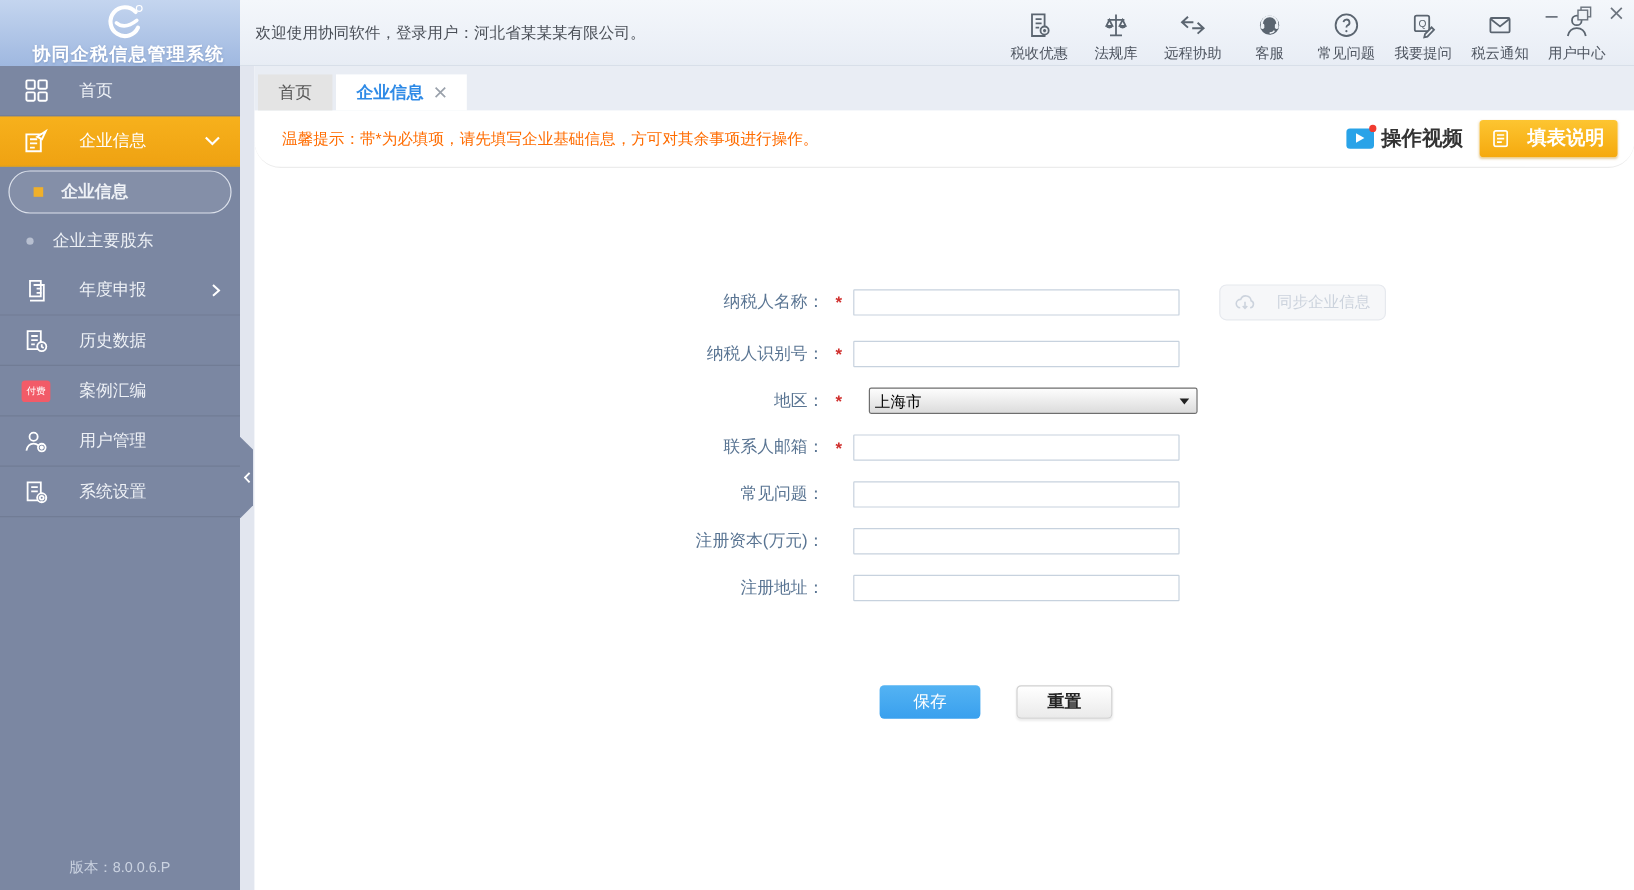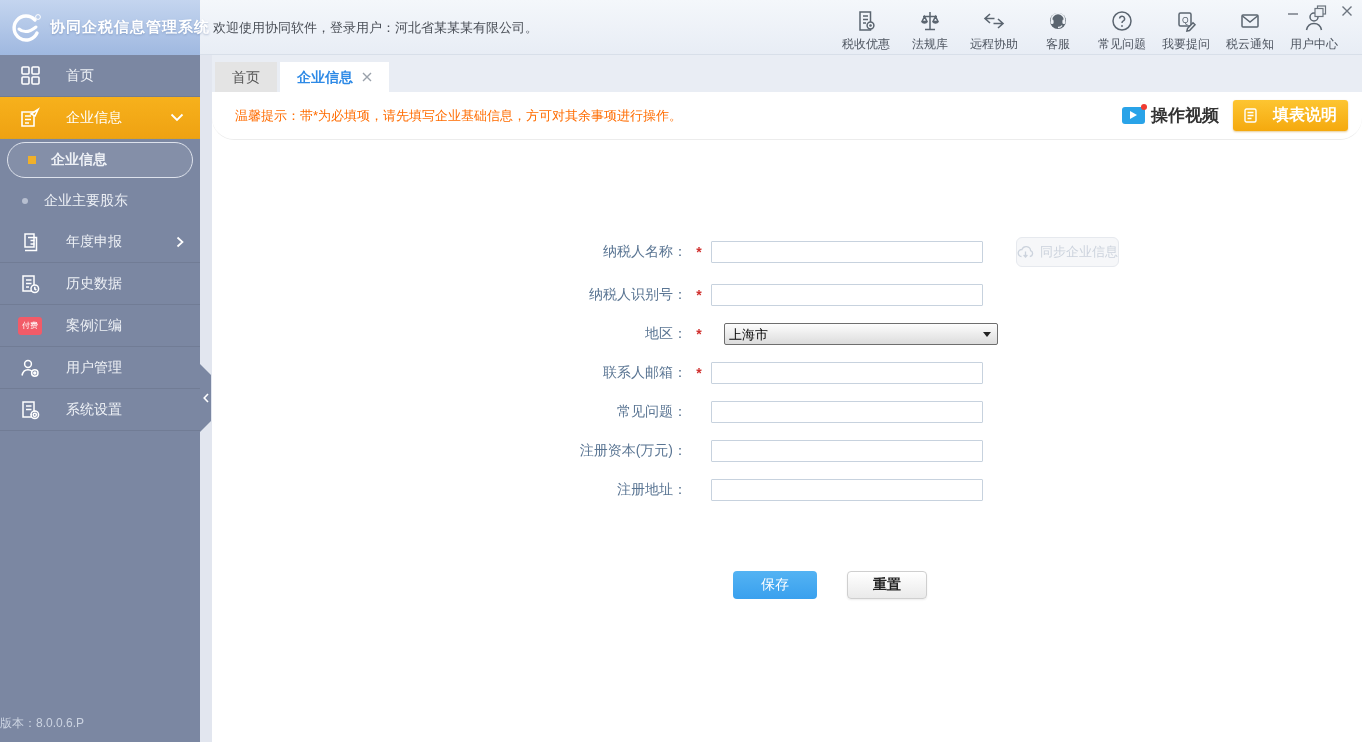--- a/index.html
+++ b/index.html
@@ -4,21 +4,21 @@
 <style>
   * { margin:0; padding:0; box-sizing:border-box; }
   html,body { width:1362px; height:742px; overflow:hidden; }
   body { font-family:"Liberation Sans","DejaVu Sans",sans-serif; background:#fff; position:relative; }
 
   
   .header { position:absolute; left:0; top:0; width:1362px; height:55px;
             background:linear-gradient(180deg,#f4f7fb,#e8edf5); border-bottom:1px solid #d8dfe9; }
   .logo-block { position:absolute; left:0; top:0; width:200px; height:55px;
                 background:linear-gradient(180deg,#c4d5ef,#9fb8e0);
-                display:flex; align-items:center; padding-left:8px; }
+                display:flex; align-items:center; padding-left:8px;flex-direction:column; }
   .logo-block svg { flex:0 0 auto; }
   .app-title { color:#fff; font-size:15px; font-weight:bold; margin-left:6px; letter-spacing:1px;
                text-shadow:0 1px 2px rgba(60,90,140,.35); white-space:nowrap; }
   .welcome { position:absolute; left:213px; top:0; height:55px; line-height:55px;
              font-size:13px; color:#4a4f57; white-space:nowrap; }
   .toolbar { position:absolute; right:16px; top:7px; display:flex; }
   .tool-item { width:64px; display:flex; flex-direction:column; align-items:center; cursor:pointer; }
   .tool-item .ticon { height:26px; display:flex; align-items:flex-end; justify-content:center; }
   .tool-item .tlabel { font-size:12px; color:#4e5560; margin-top:3px; white-space:nowrap; }
   .win-controls { position:absolute; right:8px; top:4px; display:flex; gap:13px; z-index:5; }
@@ -32,21 +32,21 @@
   .mi .mlabel { flex:1; }
   .mi .mchev { margin-right:16px; display:flex; }
   .mi-active { background:linear-gradient(180deg,#f7b11c,#efa212); color:#fff; }
   .smi { height:40px; display:flex; align-items:center; color:#eef1f6; font-size:14px; cursor:pointer; }
   .smi-selected { height:36px; margin:3px 7px; border:1px solid #dde2ec; border-radius:19px;
                   background:rgba(255,255,255,.07); font-weight:bold; }
   .bullet-sq { width:8px; height:8px; background:#f0b02a; margin-left:20px; margin-right:15px; }
   .bullet-dot { width:6px; height:6px; border-radius:50%; background:#b7bfd0; margin-left:22px; margin-right:16px; }
   .badge-paid { width:24px; height:18px; background:#f25b68; border-radius:3px; color:#fff;
                 font-size:8px; display:flex; align-items:center; justify-content:center; }
-  .version { position:absolute; bottom:10px; width:100%; color:#cbd3e1; font-size:12px; }
+  .version { position:absolute; bottom:10px; width:100%; text-align:center; color:#cbd3e1; font-size:12px; }
   .collapse-handle { position:absolute; left:200px; top:364px; width:11px; height:68px; background:#7b87a2;
                      clip-path:polygon(0 0,100% 16%,100% 84%,0 100%); display:flex; align-items:center;
                      justify-content:center; cursor:pointer; z-index:4; }
 
   
   .content { position:absolute; left:200px; top:55px; right:0; bottom:0; background:#fff;
              border-left:12px solid #e2e6ef; }
   .tabstrip { height:37px; background:#e9edf4; display:flex; align-items:flex-end; padding-left:3px; gap:3px; }
   .tab { height:30px; line-height:30px; padding:0 17px; font-size:14px; background:#e4e4e4;
          color:#555; cursor:pointer; white-space:nowrap; }
@@ -74,23 +74,23 @@
   .fstar { grid-column:2; text-align:center; color:#d0302e; font-size:14px; font-weight:bold; }
   .fctrl { grid-column:3; display:flex; align-items:center; }
   .tinput { width:272px; height:22px; border:1px solid #c7d2de; border-radius:1px; font-size:13px;
             padding:0 4px; color:#333; background:#fff; }
   .selwrap { position:relative; width:274px;margin-left:13px; }
   .tselect { width:274px; height:22px; border:1px solid #6e6e6e; border-radius:2px;
              background:linear-gradient(180deg,#fdfdfd,#dcdcdc); font-size:13px; padding:0 20px 0 4px;
              appearance:none; -webkit-appearance:none; color:#000; }
   .selwrap::after { content:""; position:absolute; right:7px; top:9px; border-top:5px solid #222;
                     border-left:4px solid transparent; border-right:4px solid transparent; pointer-events:none; }
-  .sync-btn { margin-left:33px; height:30px; display:flex; align-items:center; gap:6px;
+  .sync-btn { margin-left:33px; height:30px; display:flex; align-items:center; gap:18px;
               background:#f6f7f9; border:1px solid #e6e9ee; border-radius:6px; color:#ccd3dd;
-              font-size:13px; padding:0 0; cursor:default;text-align:center; }
+              font-size:13px; padding:0 12px; cursor:default;text-align:center; }
   .btnrow { display:flex; gap:30px; margin-left:521px; margin-top:70px; }
   .save-btn { width:84px; height:28px; background:linear-gradient(180deg,#54b3f3,#39a0ee);
               border:none; border-radius:4px; color:#fff; font-size:14px; cursor:pointer; }
   .reset-btn { width:80px; height:28px; background:linear-gradient(180deg,#ffffff,#eaeaea);
                border:1px solid #cfcfcf; border-radius:4px; color:#222; font-size:14px;
                font-weight:bold; cursor:pointer; box-shadow:0 1px 2px rgba(0,0,0,.08); }
 </style>
 </head>
 <body>
 

